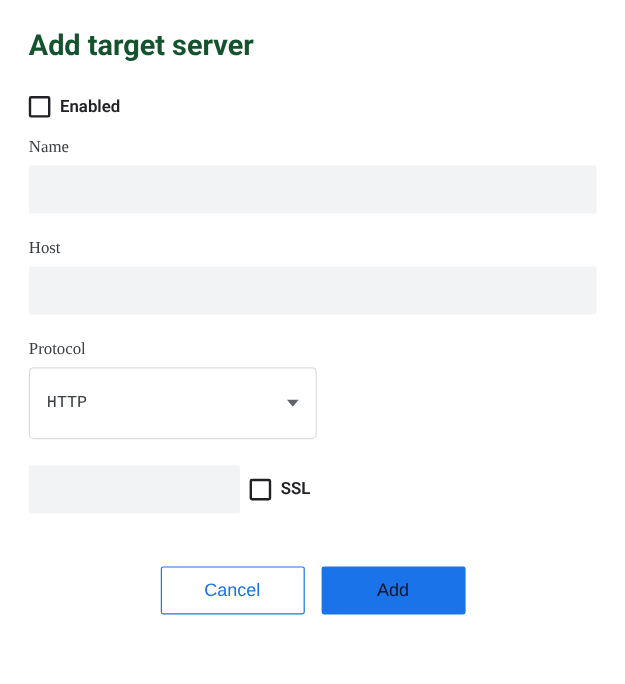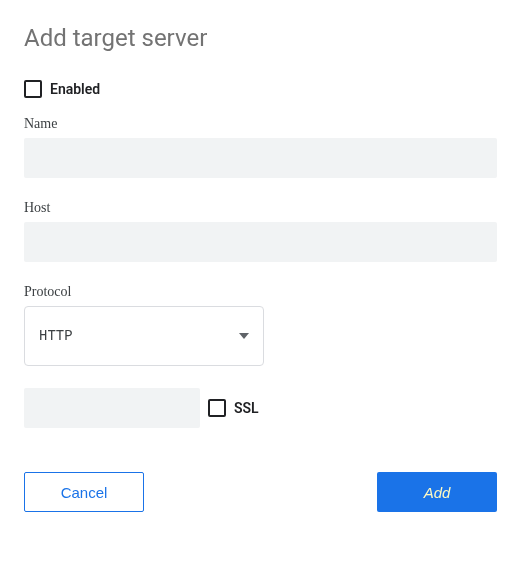--- a/index.html
+++ b/index.html
@@ -10,22 +10,22 @@
     body {
       font-family: -apple-system, BlinkMacSystemFont, "Segoe UI", Roboto, Helvetica, Arial, sans-serif;
       background: #ffffff;
       width: 521px;
       height: 570px;
       padding: 24px;
       color: #3c4043;
     }
     .dialog-title {
       font-size: 24px;
-      font-weight: 400;
-      color: #737373;
+      font-weight: 700;
+      color: #14532d;
       margin-bottom: 28px;
     }
     .checkbox-row {
       display: flex;
       align-items: center;
       margin-bottom: 18px;
     }
     .checkbox-row.inline {
       margin-bottom: 0;
       margin-left: 8px;
@@ -108,43 +108,42 @@
       height: 40px;
       background: #f1f3f4;
       border: none;
       border-radius: 2px;
       padding: 0 12px;
       font-size: 14px;
       color: #3c4043;
     }
     .button-row {
       display: flex;
-      justify-content: space-between;
+      justify-content: center;
       gap: 14px;
       margin-top: 44px;
     }
     .btn {
       height: 40px;
       min-width: 120px;
       border-radius: 2px;
       font-size: 15px;
       font-weight: 500;
       cursor: pointer;
       border: none;
       padding: 0 20px;
     }
     .btn-cancel {
       background: #ffffff;
       color: #1a73e8;
       border: 1px solid #1a73e8;
     }
     .btn-add {
       background: #1a73e8;
-      color: #fef9c3;
-      font-style: italic;
+      color: #0f172a;
     }
   </style>
 </head>
 <body>
 
 <h1 class="dialog-title">Add target server</h1>
 
 <div class="checkbox-row">
   <div class="checkbox"></div>
   <span class="checkbox-label">Enabled</span>

